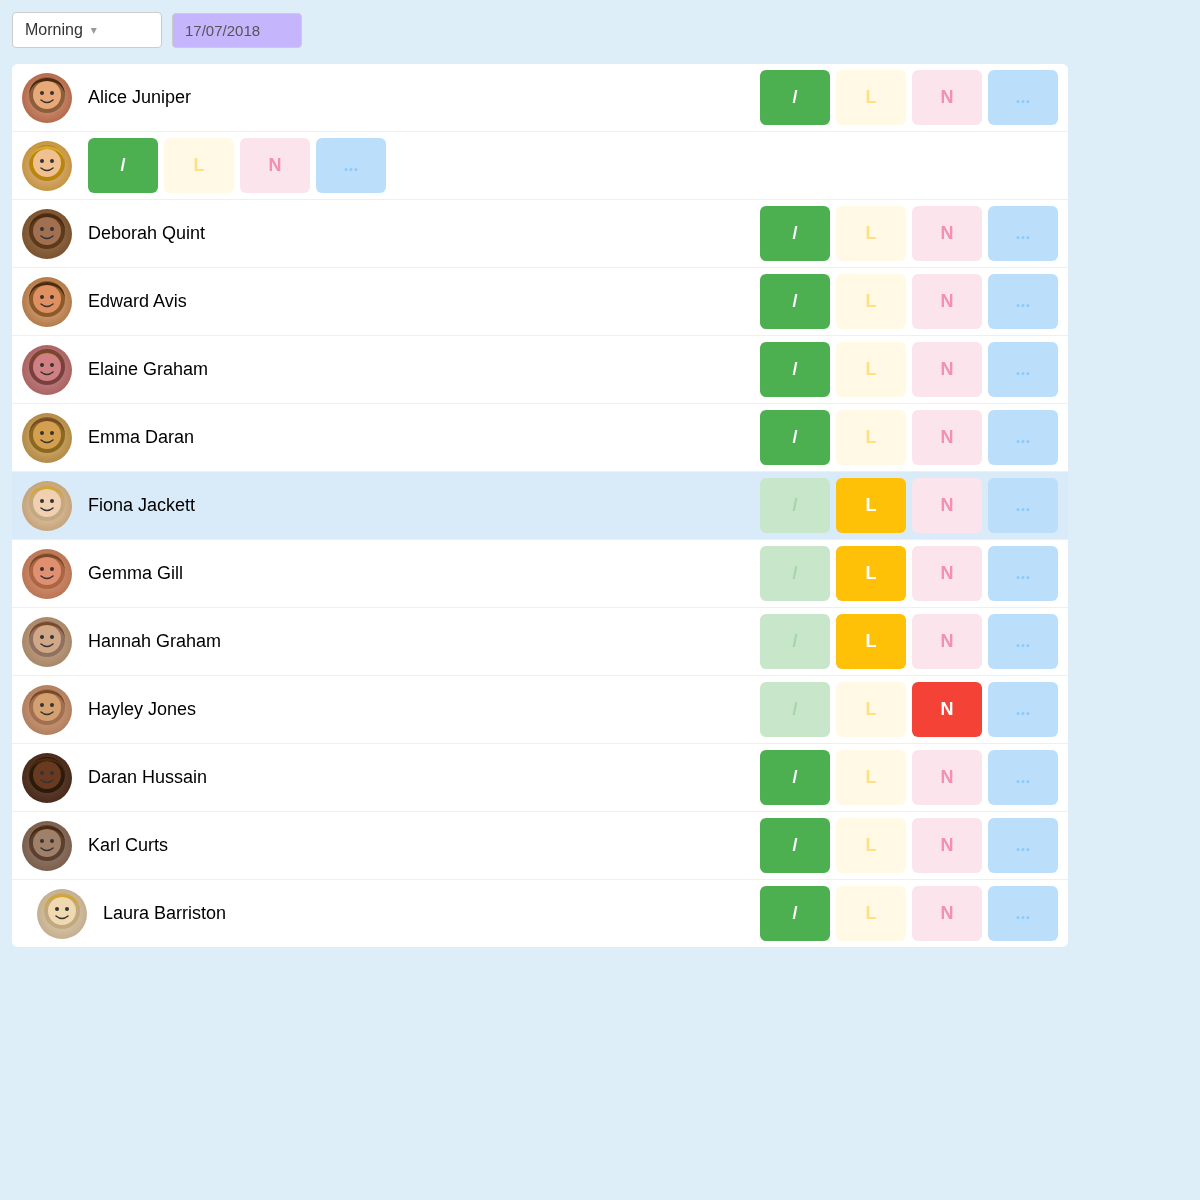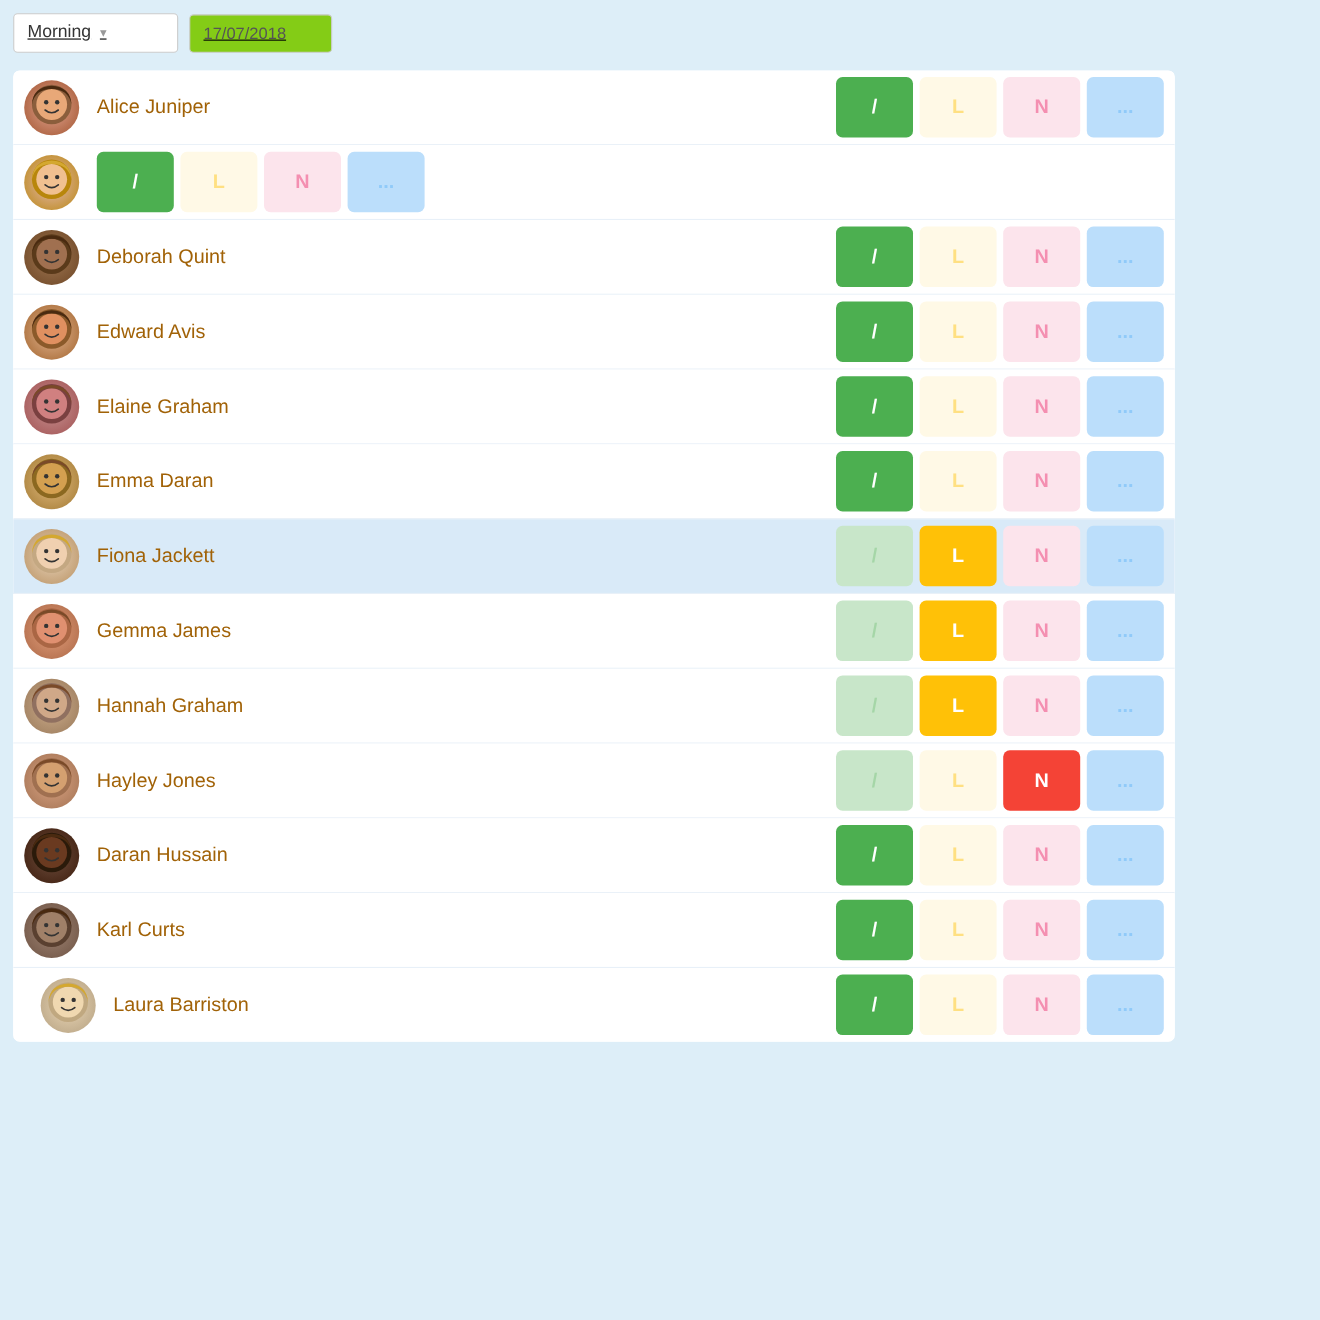--- a/index.html
+++ b/index.html
@@ -8,41 +8,40 @@
       background: #ddeef8;
       width: 1080px;
       min-height: 1080px;
       padding: 12px;
     }
     .header {
       display: flex;
       gap: 10px;
       margin-bottom: 16px;
       align-items: center;
-      text-decoration: underline;
     }
     .dropdown-select {
       background: white;
       border: 1px solid #ccc;
       border-radius: 4px;
       padding: 8px 12px;
       font-size: 16px;
       color: #333;
       display: flex;
       align-items: center;
       gap: 8px;
       min-width: 150px;
       cursor: pointer;
     }
     .dropdown-select span.arrow {
       color: #999;
       font-size: 12px;
     }
     .date-input {
-      background: #84cc16;
+      background: #c4b5fd;
       border: 1px solid #ccc;
       border-radius: 4px;
       padding: 8px 12px;
       font-size: 15px;
       color: #555;
       min-width: 130px;
     }
     .student-list {
       background: white;
       border-radius: 6px;
@@ -75,21 +74,21 @@
       font-size: 20px;
       margin-right: 16px;
     }
     .avatar svg {
       width: 50px;
       height: 50px;
     }
     .student-name {
       flex: 1;
       font-size: 18px;
-      color: #a16207;
+      color: #000000;
     }
     .action-buttons {
       display: flex;
       gap: 6px;
       align-items: center;
     }
     .btn {
       width: 70px;
       height: 55px;
       border-radius: 6px;
@@ -274,21 +273,21 @@
       <div class="avatar face-8">
         <svg viewBox="0 0 50 50" xmlns="http://www.w3.org/2000/svg">
     <circle cx="25" cy="22" r="18" fill="#aa6644"></circle>
     <circle cx="25" cy="22" r="14" fill="#e09070"></circle>
     <circle cx="20" cy="20" r="2" fill="#333"></circle>
     <circle cx="30" cy="20" r="2" fill="#333"></circle>
     <path d="M19 27 Q25 32 31 27" stroke="#333" stroke-width="1.5" fill="none" stroke-linecap="round"></path>
     <path d="M7 22 Q8 6 25 5 Q42 6 43 22 Q40 8 25 8 Q10 8 7 22" fill="#7a4a28"></path>
   </svg>
       </div>
-      <div class="student-name">Gemma James</div>
+      <div class="student-name">Gemma Gill</div>
       <div class="action-buttons">
         <button class="btn btn-present-inactive">/</button>
         <button class="btn btn-late-active">L</button>
         <button class="btn btn-absent-inactive">N</button>
         <button class="btn btn-more-active">...</button>
       </div>
     </div>
     <div class="student-row">
       <div class="avatar face-9">
         <svg viewBox="0 0 50 50" xmlns="http://www.w3.org/2000/svg">

